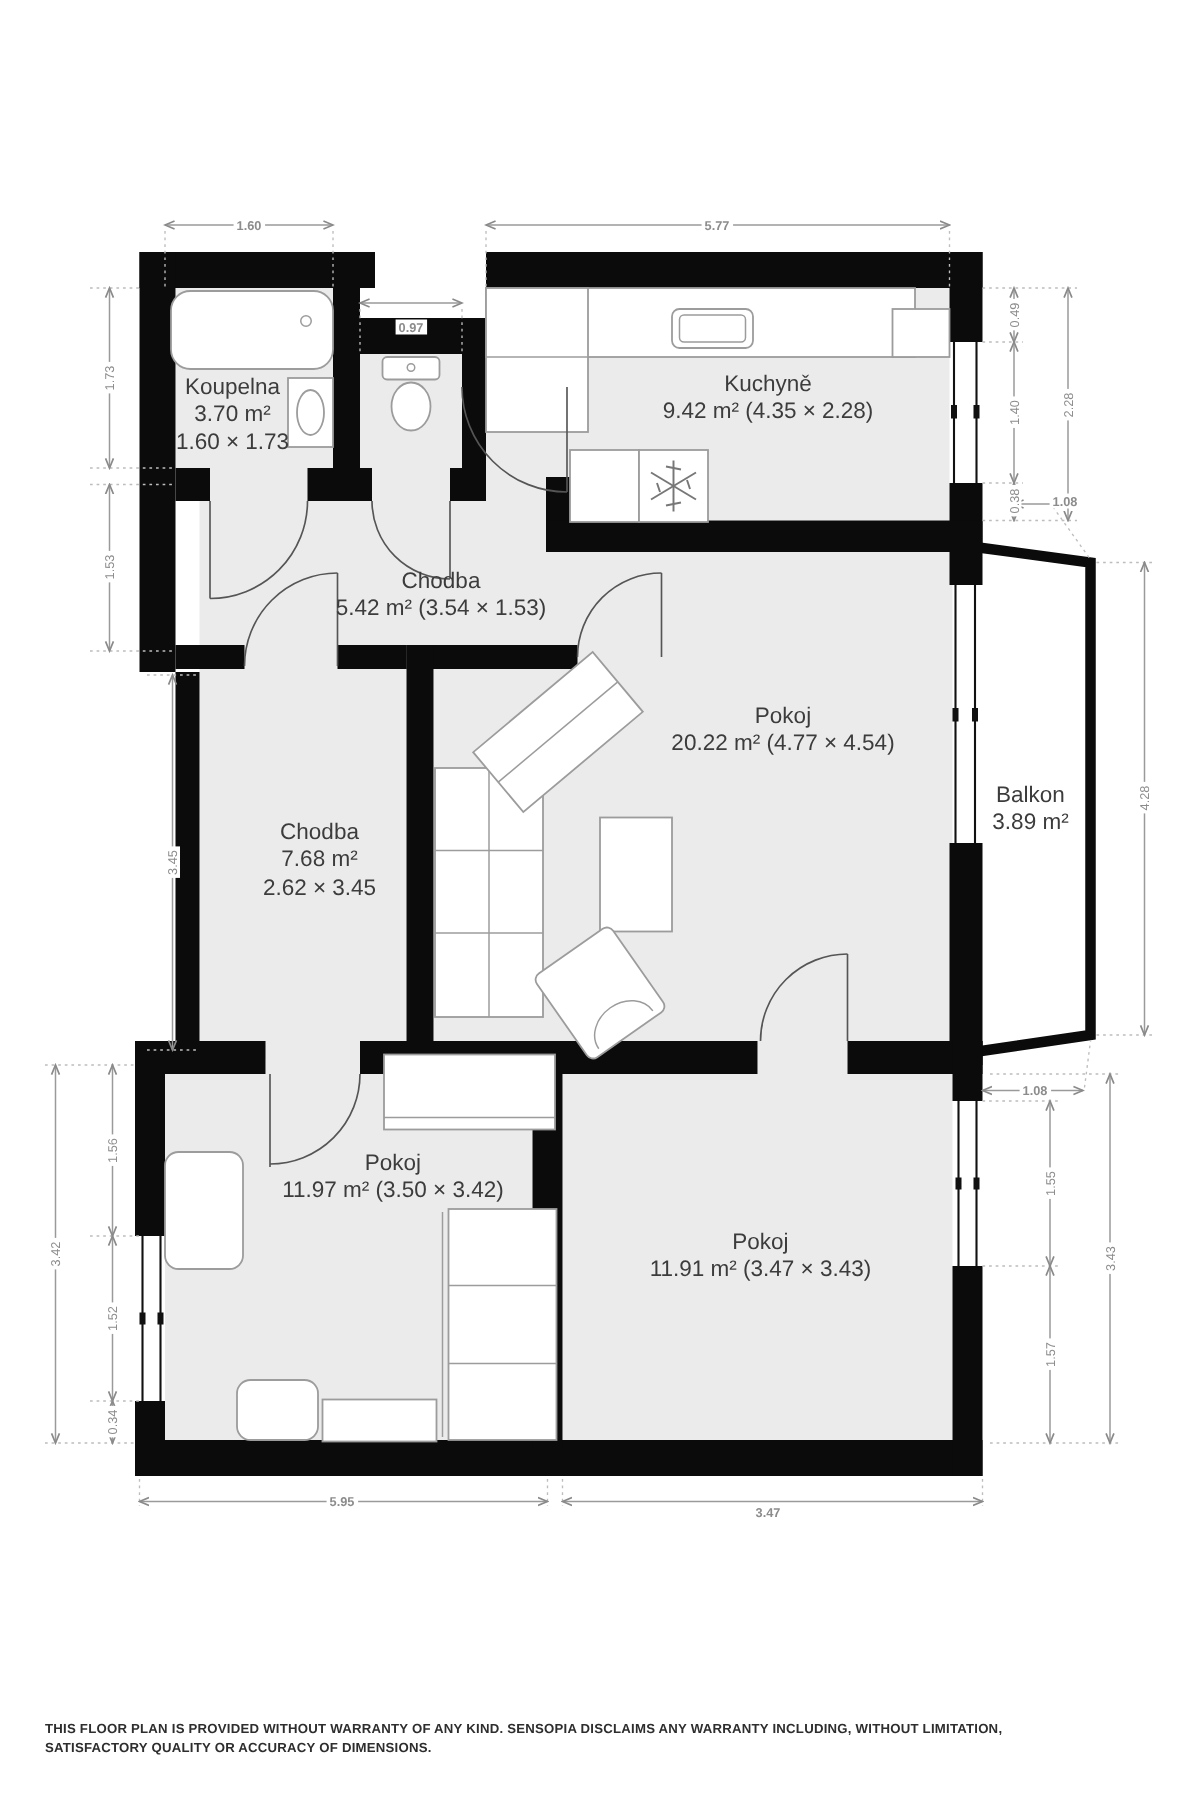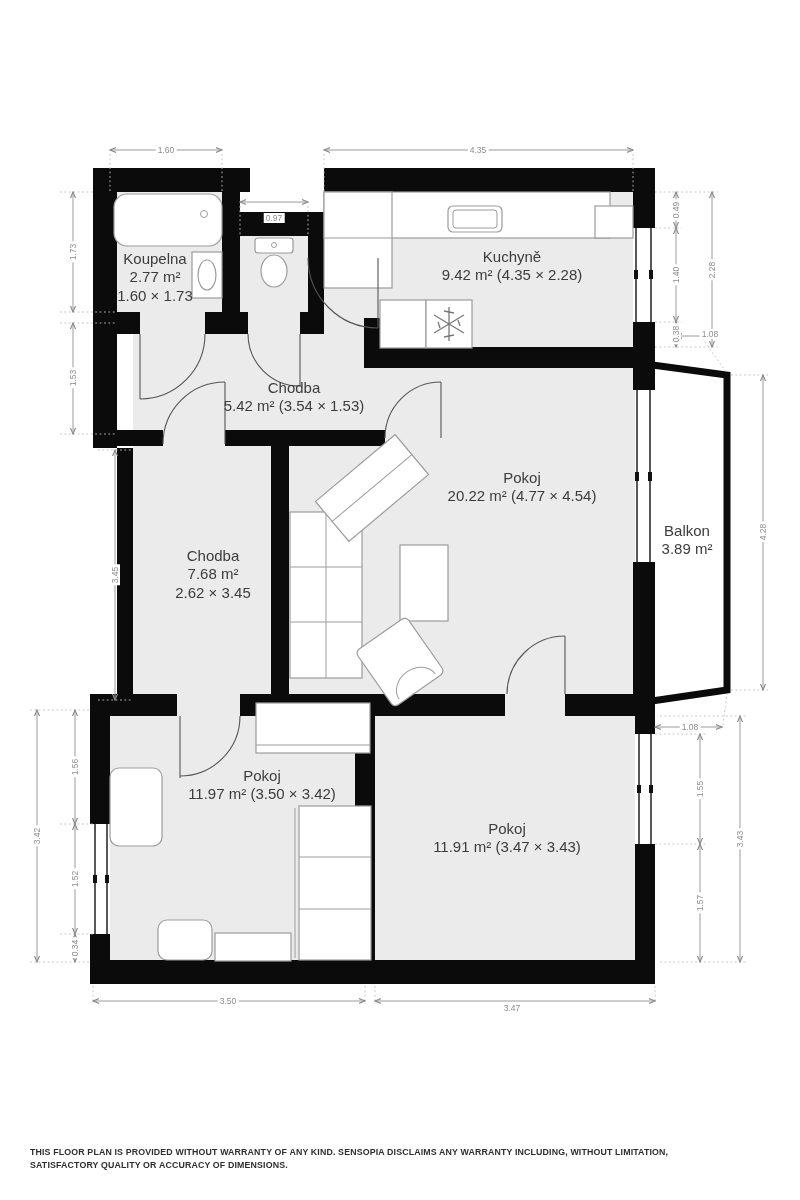--- a/index.html
+++ b/index.html
@@ -4,21 +4,21 @@
 <style>
   html,body{margin:0;padding:0;background:#fff;}
   .canvas{position:relative;width:800px;height:1200px;background:#fff;overflow:hidden;
           font-family:"Liberation Sans",sans-serif;}
   svg{position:absolute;left:0;top:0;}
   .overlay{position:absolute;left:0;top:0;width:800px;height:1200px;}
   .room-label{position:absolute;transform:translate(-50%,-50%);text-align:center;
               color:#3c3c3c;font-size:15px;line-height:1.22;white-space:nowrap;}
   .dim{position:absolute;font-size:8.5px;color:#8c8c8c;background:#fff;padding:0 2px;
        white-space:nowrap;}
-  .dim.h{transform:translate(-50%,-50%);}
+  .dim.h{transform:translate(-50%,-50%);font-weight:bold;}
   .dim.v{transform:translate(-50%,-50%) rotate(-90deg);}
   .footer{position:absolute;left:30px;top:1146px;width:700px;font-size:8.8px;
           font-weight:600;letter-spacing:.15px;line-height:1.5;color:#2e2e2e;}
   .wall{fill:#0b0b0b;}
   .floor{fill:#ebebeb;}
   .fur{fill:#fff;stroke:#9c9c9c;stroke-width:1.2;}
   .furl{stroke:#9c9c9c;stroke-width:1;fill:none;}
   .door{fill:none;stroke:#555;stroke-width:1.1;}
   .dl{stroke:#9a9a9a;stroke-width:1;}
   .ext{stroke:#bdbdbd;stroke-width:.9;stroke-dasharray:1.8 2.6;}
@@ -285,21 +285,21 @@
     <line class="dl" x1="75" y1="710" x2="75" y2="824" marker-start="url(#arr)" marker-end="url(#arr)"></line>
     <line class="dl" x1="75" y1="824" x2="75" y2="934" marker-start="url(#arr)" marker-end="url(#arr)"></line>
     <line class="dl" x1="75" y1="934" x2="75" y2="962" marker-start="url(#arr)" marker-end="url(#arr)"></line>
   </g>
 </svg>
 
 <div class="overlay">
 
   <div class="room-label" style="left:155px;top:277px">
     <div>Koupelna</div>
-    <div>2.77 m²</div>
+    <div>3.70 m²</div>
     <div>1.60 × 1.73</div>
   </div>
   <div class="room-label" style="left:512px;top:266px">
     <div>Kuchyně</div>
     <div>9.42 m² (4.35 × 2.28)</div>
   </div>
   <div class="room-label" style="left:294px;top:397px">
     <div>Chodba</div>
     <div>5.42 m² (3.54 × 1.53)</div>
   </div>
@@ -320,32 +320,32 @@
     <div>Pokoj</div>
     <div>11.97 m² (3.50 × 3.42)</div>
   </div>
   <div class="room-label" style="left:507px;top:838px">
     <div>Pokoj</div>
     <div>11.91 m² (3.47 × 3.43)</div>
   </div>
 
   <div class="dim h" style="left:166px;top:150px">1.60</div>
   <div class="dim h" style="left:274px;top:218px">0.97</div>
-  <div class="dim h" style="left:478px;top:150px">4.35</div>
+  <div class="dim h" style="left:478px;top:150px">5.77</div>
   <div class="dim v" style="left:676px;top:210px">0.49</div>
   <div class="dim v" style="left:676px;top:275px">1.40</div>
   <div class="dim v" style="left:676px;top:334px">0.38</div>
   <div class="dim v" style="left:712px;top:270px">2.28</div>
   <div class="dim h" style="left:710px;top:334px">1.08</div>
   <div class="dim v" style="left:763px;top:532px">4.28</div>
   <div class="dim h" style="left:690px;top:727px">1.08</div>
   <div class="dim v" style="left:700px;top:789px">1.55</div>
   <div class="dim v" style="left:700px;top:903px">1.57</div>
   <div class="dim v" style="left:740px;top:839px">3.43</div>
-  <div class="dim h" style="left:228px;top:1001px">3.50</div>
+  <div class="dim h" style="left:228px;top:1001px">5.95</div>
   <div class="dim h" style="left:512px;top:1008px">3.47</div>
   <div class="dim v" style="left:73px;top:252px">1.73</div>
   <div class="dim v" style="left:73px;top:378px">1.53</div>
   <div class="dim v" style="left:115px;top:575px">3.45</div>
   <div class="dim v" style="left:37px;top:836px">3.42</div>
   <div class="dim v" style="left:75px;top:767px">1.56</div>
   <div class="dim v" style="left:75px;top:879px">1.52</div>
   <div class="dim v" style="left:75px;top:948px">0.34</div>
 
   <div class="footer">THIS FLOOR PLAN IS PROVIDED WITHOUT WARRANTY OF ANY KIND. SENSOPIA DISCLAIMS ANY WARRANTY INCLUDING, WITHOUT LIMITATION, SATISFACTORY QUALITY OR ACCURACY OF DIMENSIONS.</div>

